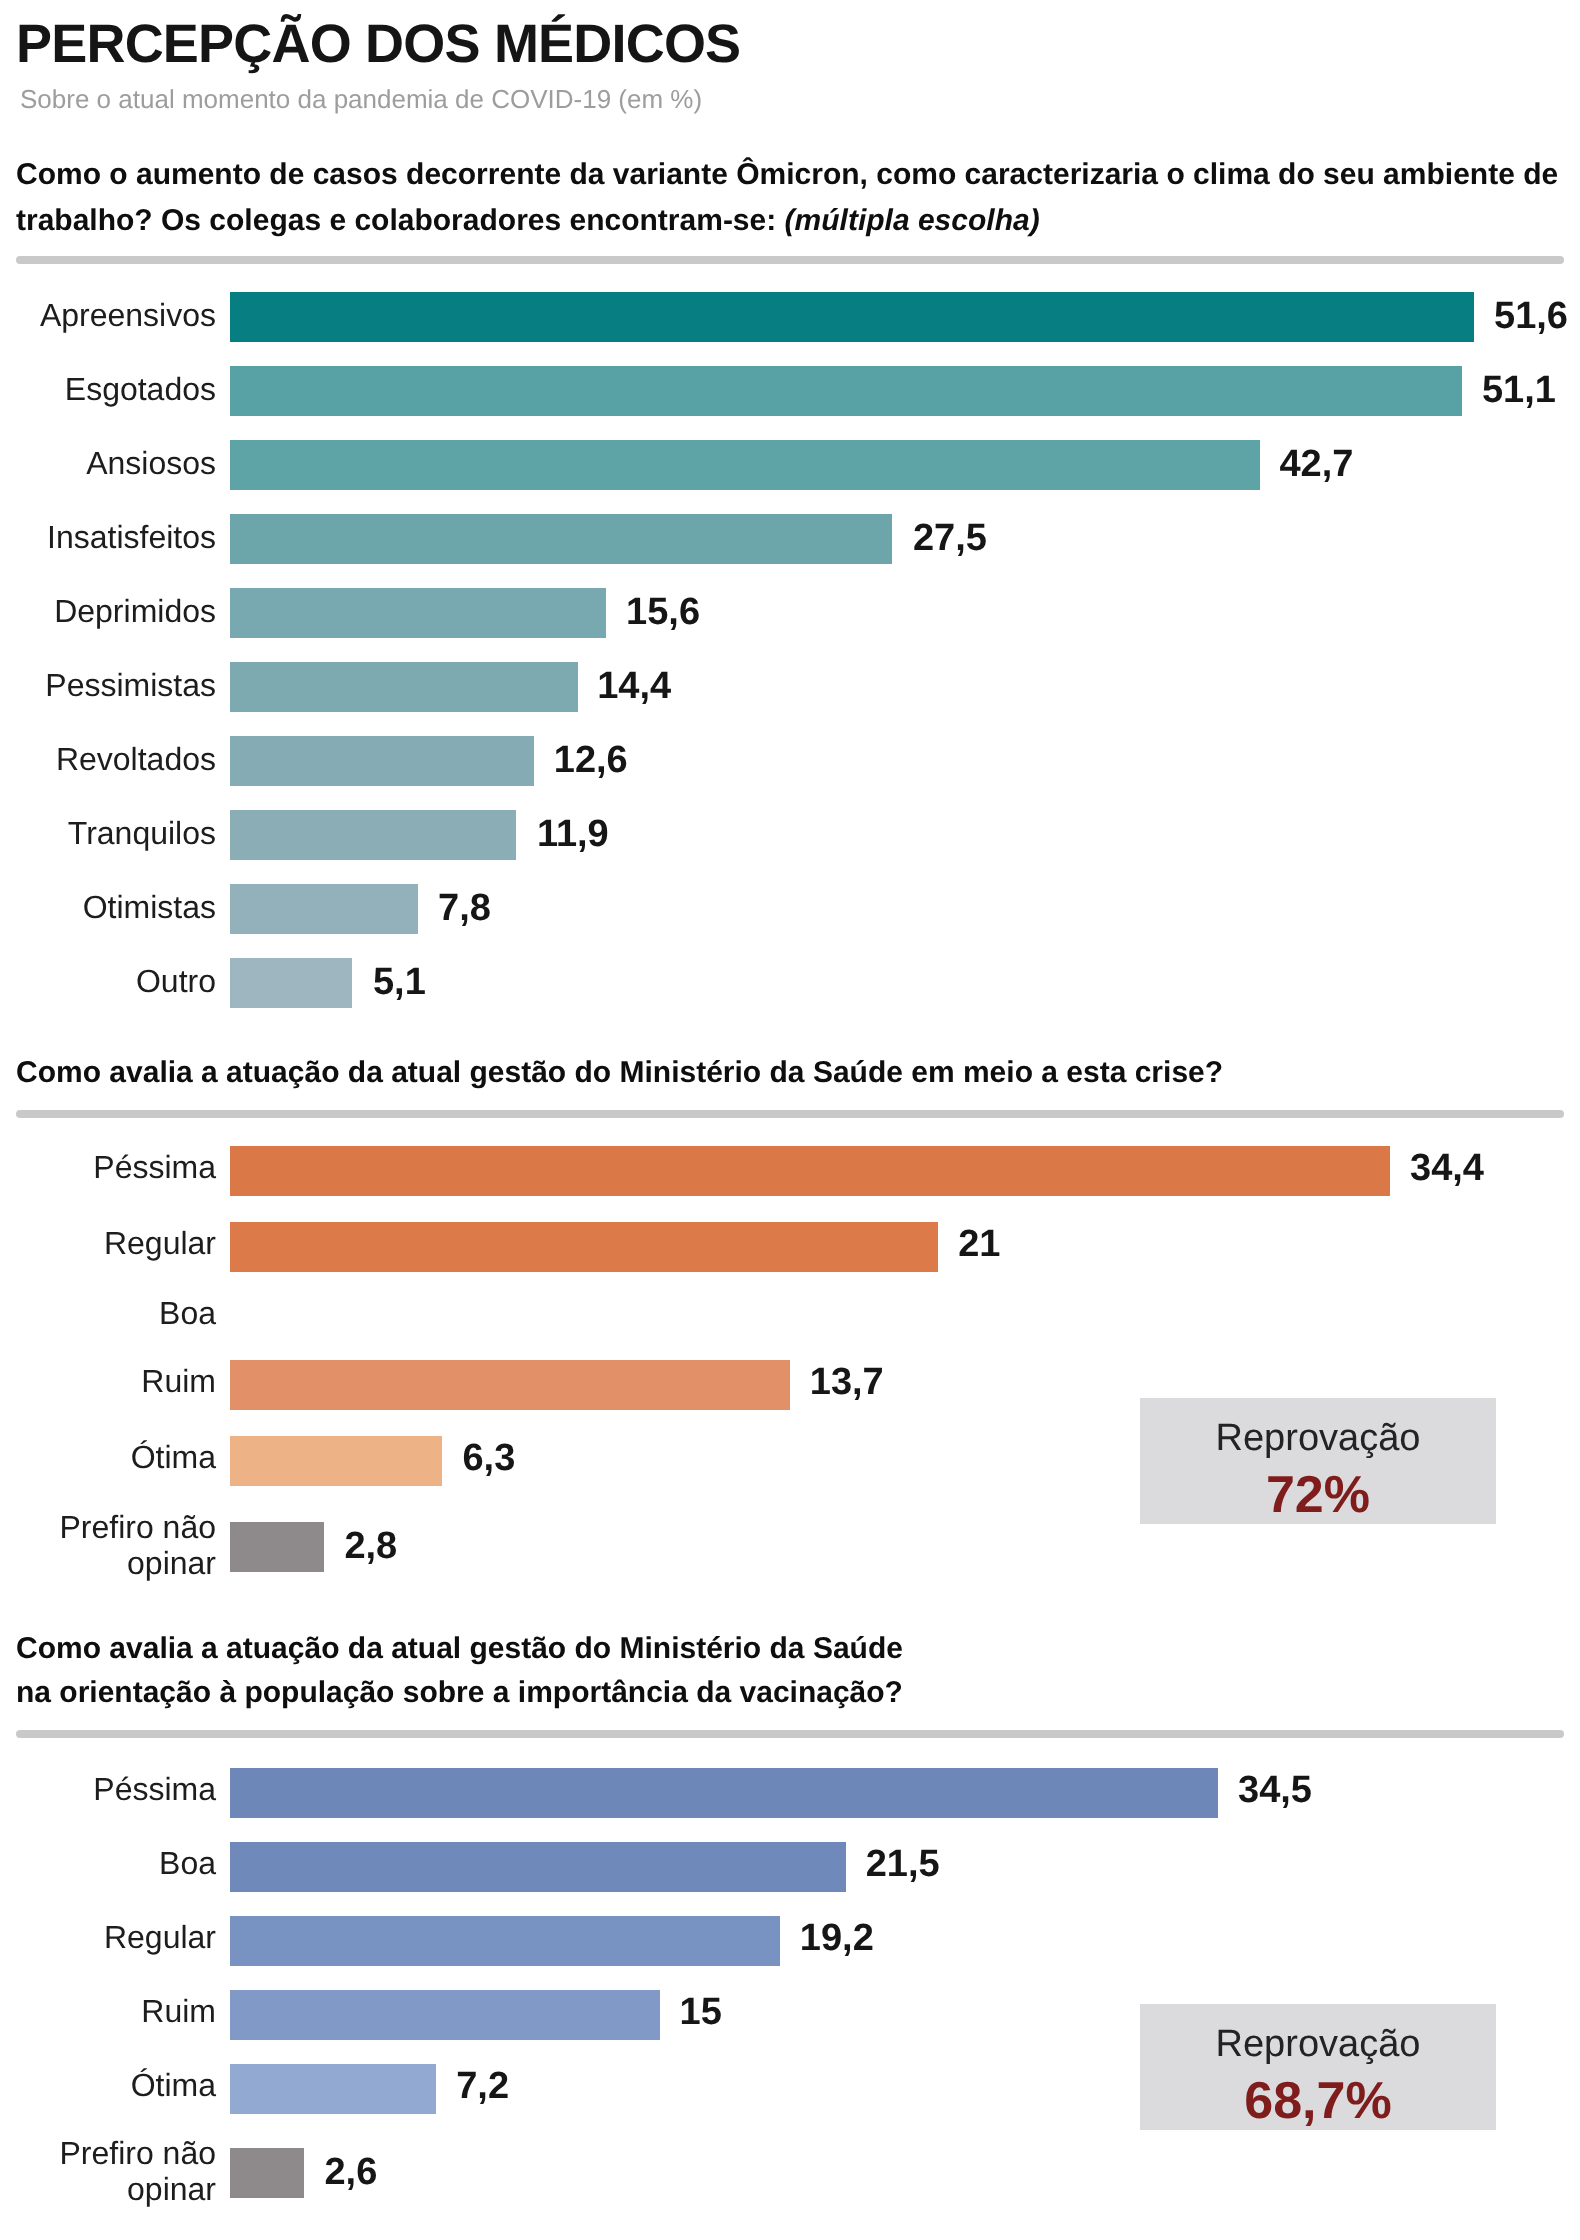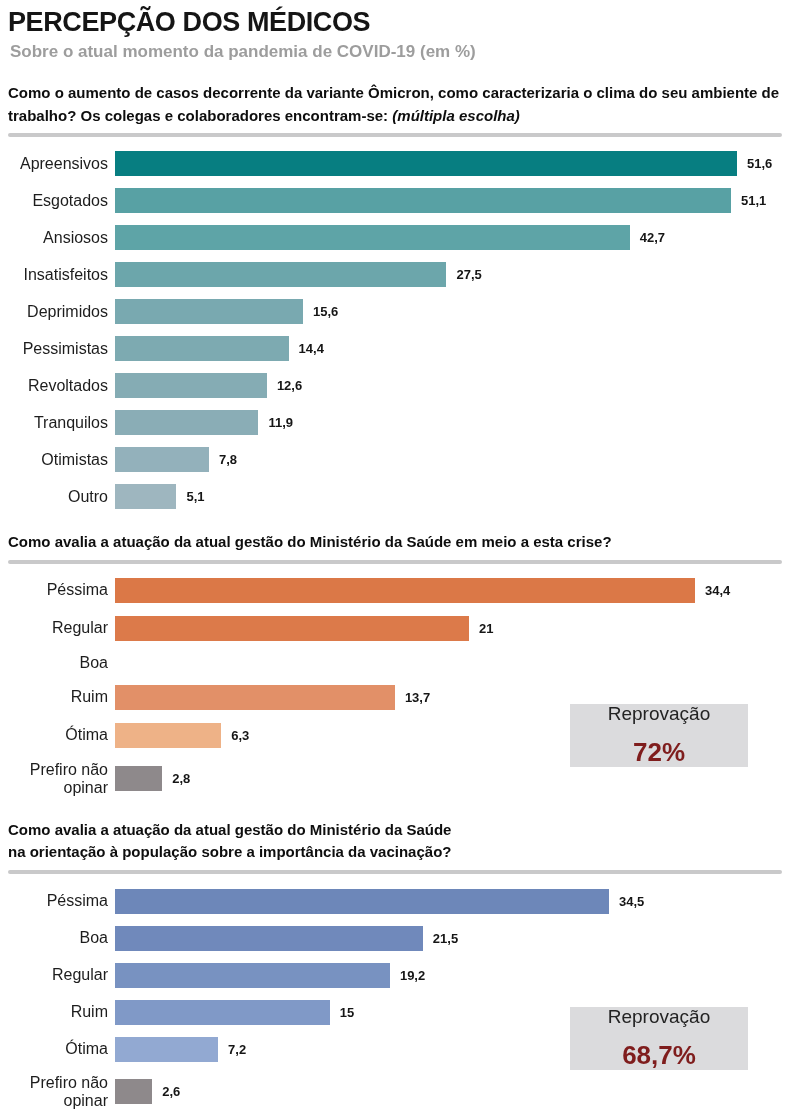--- a/index.html
+++ b/index.html
@@ -1,20 +1,20 @@
 <!DOCTYPE html>
 <html lang="pt-BR"><head>
 <meta charset="utf-8">
 <style>
   html,body{margin:0;padding:0;background:#ffffff;}
   body{width:790px;height:1120px;font-family:"Liberation Sans", sans-serif;}
   .page{box-sizing:border-box;width:790px;height:1120px;padding:6px 8px 0 8px;overflow:hidden;background:#fff;}
 
   .title{margin:0;font-size:27px;line-height:1.2;font-weight:700;letter-spacing:-0.4px;color:#151515;}
-  .subtitle{margin:4px 0 0 2px;font-size:17px;font-weight:700;color:#9d9d9d;}
+  .subtitle{margin:4px 0 0 2px;font-size:13px;font-weight:400;color:#9d9d9d;}
 
   .question{margin:0;font-size:15px;font-weight:700;color:#0e0e0e;line-height:1.5;white-space:pre-line;max-width:782px;}
   .question em{font-style:italic;}
   .divider{height:4px;background:#c9c9ca;border-radius:2px;margin-top:6px;}
 
   .sec1 .question{margin-top:20px;}
   .sec2{margin-top:22px;}
   .sec3{margin-top:22px;}
 
   .chart{margin-top:14px;position:relative;}
@@ -23,24 +23,24 @@
 
   .row{display:flex;align-items:center;margin-bottom:12px;}
   .sec2 .row{margin-bottom:13px;}
   .row:last-child{margin-bottom:0;}
   .cat{width:100px;margin-right:7px;text-align:right;font-size:16px;color:#1d1d1d;line-height:1.12;}
   .track{display:flex;align-items:center;flex:none;}
   .c0 .track{width:622px;}
   .c1 .track{width:580px;}
   .c2 .track{width:494px;}
   .bar{height:25px;flex:none;}
-  .val{margin-left:10px;font-size:13px;font-weight:700;color:#161616;white-space:nowrap;}
+  .val{margin-left:10px;font-size:19px;font-weight:700;color:#161616;white-space:nowrap;}
 
   .note-box{position:absolute;right:34px;width:178px;height:63px;background:#dbdbdd;
-            display:flex;flex-direction:column;align-items:center;justify-content:space-between;text-align:center;}
+            display:flex;flex-direction:column;align-items:center;justify-content:flex-end;text-align:center;}
   .sec2 .note-box{top:126px;}
   .sec3 .note-box{top:118px;}
   .note-label{font-size:19px;color:#232323;line-height:1.1;}
   .note-value{font-size:26px;font-weight:700;color:#7f1d1d;margin-top:2px;line-height:1.1;}
 </style>
 </head>
 <body>
 
 <div class="page">
 

